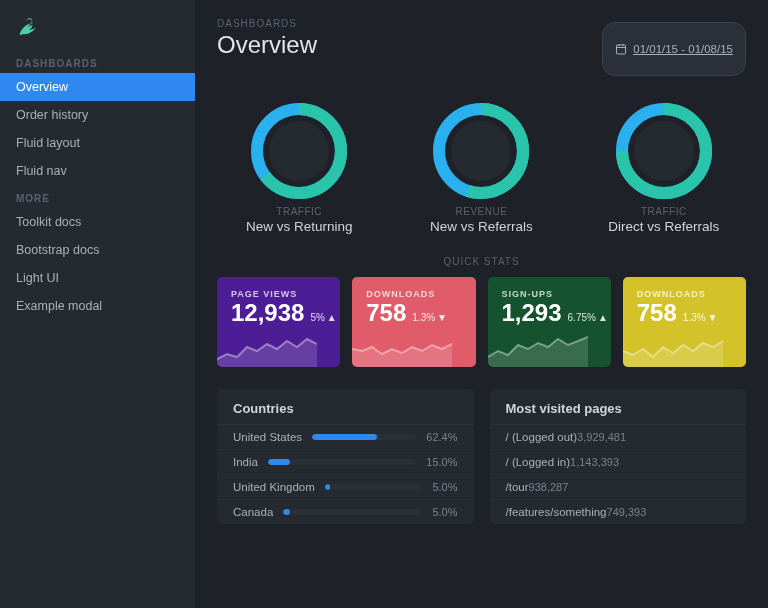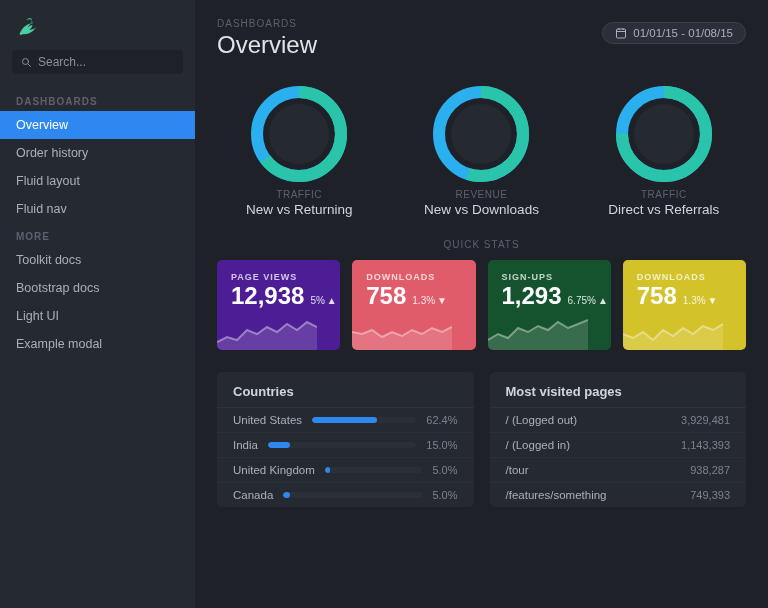--- a/index.html
+++ b/index.html
@@ -104,25 +104,26 @@
       font-weight: 400;
       color: #e0e4ea;
     }
     .date-range-btn {
       display: flex;
       align-items: center;
       gap: 6px;
       background: #2a2f38;
       border: 1px solid #3a414d;
       border-radius: 13px;
-      padding: 4px 12px;
+      padding: 20px 12px;
       color: #a8b0ba;
       font-size: 11.5px;
       cursor: pointer;
       margin-top: 4px;
+      text-decoration: underline;
     }
     
     .charts-row {
       display: flex;
       gap: 18px;
       margin-bottom: 22px;
       justify-content: space-around;
     }
     .chart-card {
       flex: 1;
@@ -226,21 +227,20 @@
     }
     .table-card-header {
       font-size: 13px;
       font-weight: 600;
       color: #d0d5dc;
       padding: 12px 16px 8px;
       border-bottom: 1px solid #2d333c;
     }
     .table-row {
       display: flex;
-      justify-content: space-between;
       align-items: center;
       padding: 6px 16px;
       border-bottom: 1px solid #2a2f38;
       font-size: 11.5px;
     }
     .table-row:last-child { border-bottom: none; }
     .table-row-label { color: #a8b0ba; }
     .table-row-bar-wrap {
       flex: 1;
       margin: 0 10px;
@@ -260,28 +260,20 @@
 </head>
 <body>
 
 <aside class="sidebar">
   <div class="sidebar-logo">
     <svg viewBox="0 0 24 24">
         <path d="M17 8C8 10 5.9 16.17 3.82 19.5L5.71 21l1-1.29A4.9 4.9 0 008 20c10 0 14-8 14-8s-2 3-8 3c0 0 3-1 4-5-4 0-5 3-5 3s1-4 5-5c0-4-3-6-7-3 0 0 2-4 6-2z"></path>
       </svg>
   </div>
 
-  <div class="sidebar-search-wrap">
-    <div class="sidebar-search">
-      <svg class="search-icon-svg" width="12" height="12" viewBox="0 0 24 24">
-          <path d="M21 21l-4.35-4.35M17 11A6 6 0 1 1 5 11a6 6 0 0 1 12 0z" stroke="#8a9099" stroke-width="2" fill="none" stroke-linecap="round"></path>
-        </svg>
-      <input type="text" placeholder="Search..." style="">
-    </div>
-  </div>
 
   <div>
     <div class="sidebar-section-label">Dashboards</div>
     <div class="sidebar-item active">Overview</div>
     <div class="sidebar-item">Order history</div>
     <div class="sidebar-item">Fluid layout</div>
     <div class="sidebar-item">Fluid nav</div>
   </div>
 
   <div>
@@ -327,21 +319,21 @@
 
     <div class="chart-card">
       <div class="donut-wrap">
         <svg viewBox="0 0 110 110">
           <circle cx="55" cy="55" r="42" fill="none" stroke="#2ab0ef" stroke-width="12"></circle>
           <circle cx="55" cy="55" r="42" fill="none" stroke="#29c4a9" stroke-width="12" stroke-dasharray="145 119" stroke-dashoffset="0" transform="rotate(-90 55 55)"></circle>
           <circle cx="55" cy="55" r="30" fill="#252a31"></circle>
         </svg>
       </div>
       <div class="chart-label-sub">Revenue</div>
-      <div class="chart-label-main">New vs Downloads</div>
+      <div class="chart-label-main">New vs Referrals</div>
     </div>
 
     <div class="chart-card">
       <div class="donut-wrap">
         <svg viewBox="0 0 110 110">
           <circle cx="55" cy="55" r="42" fill="none" stroke="#2ab0ef" stroke-width="12"></circle>
           <circle cx="55" cy="55" r="42" fill="none" stroke="#29c4a9" stroke-width="12" stroke-dasharray="198 66" stroke-dashoffset="0" transform="rotate(-90 55 55)"></circle>
           <circle cx="55" cy="55" r="30" fill="#252a31"></circle>
         </svg>
       </div>

